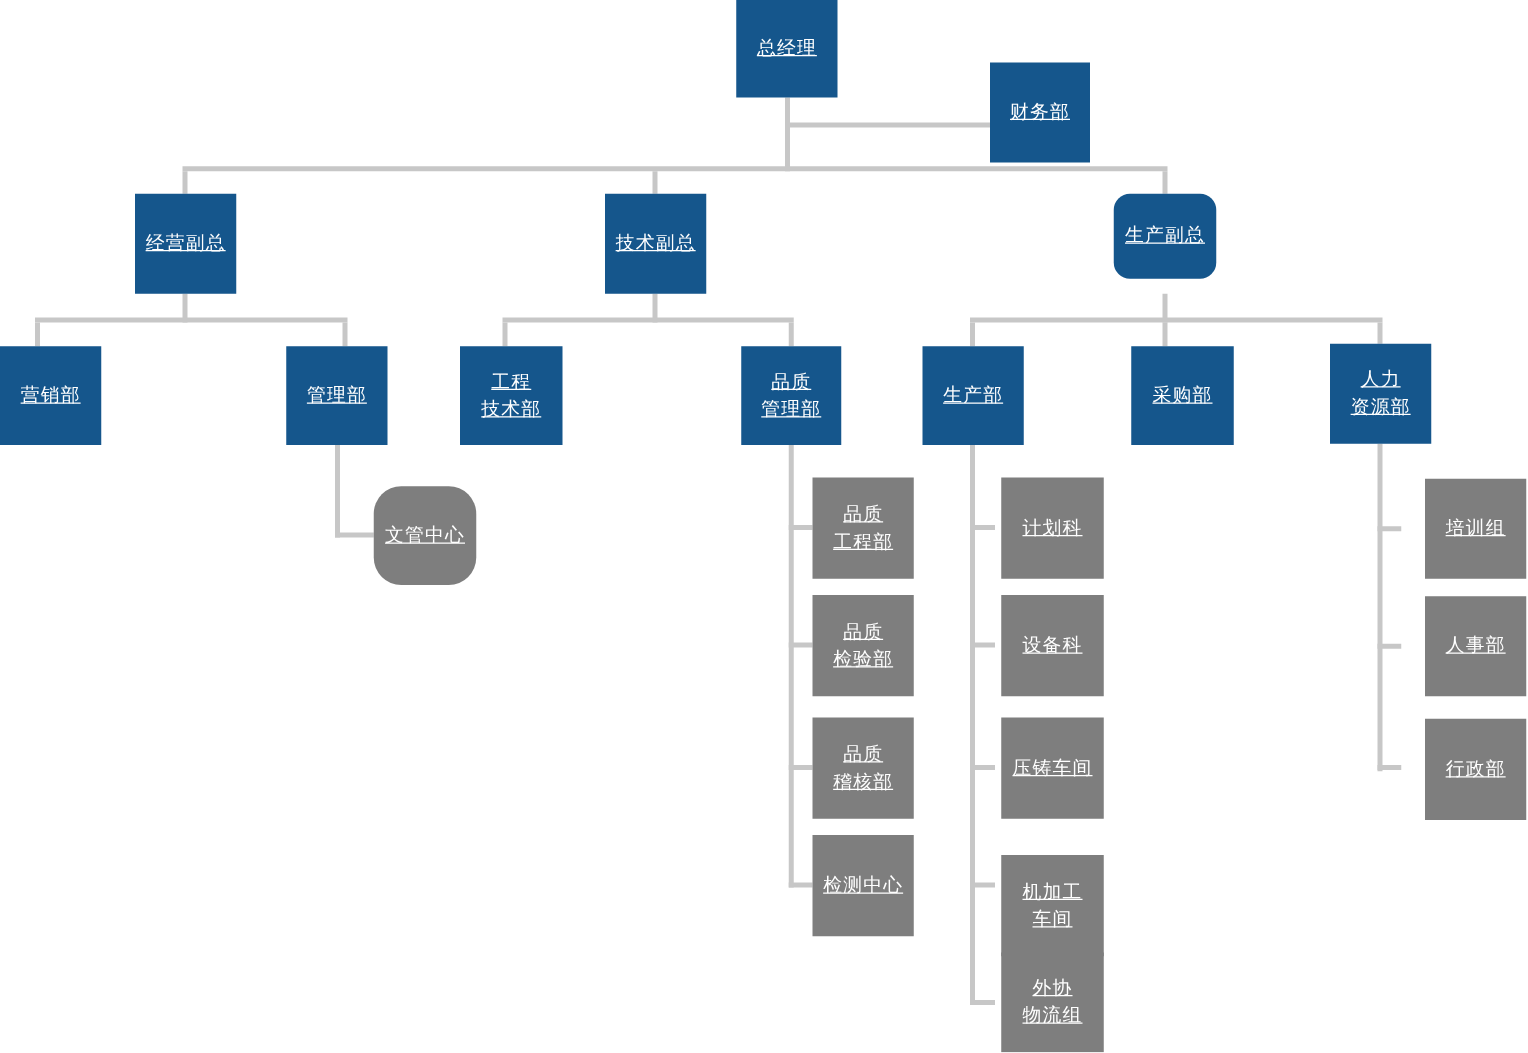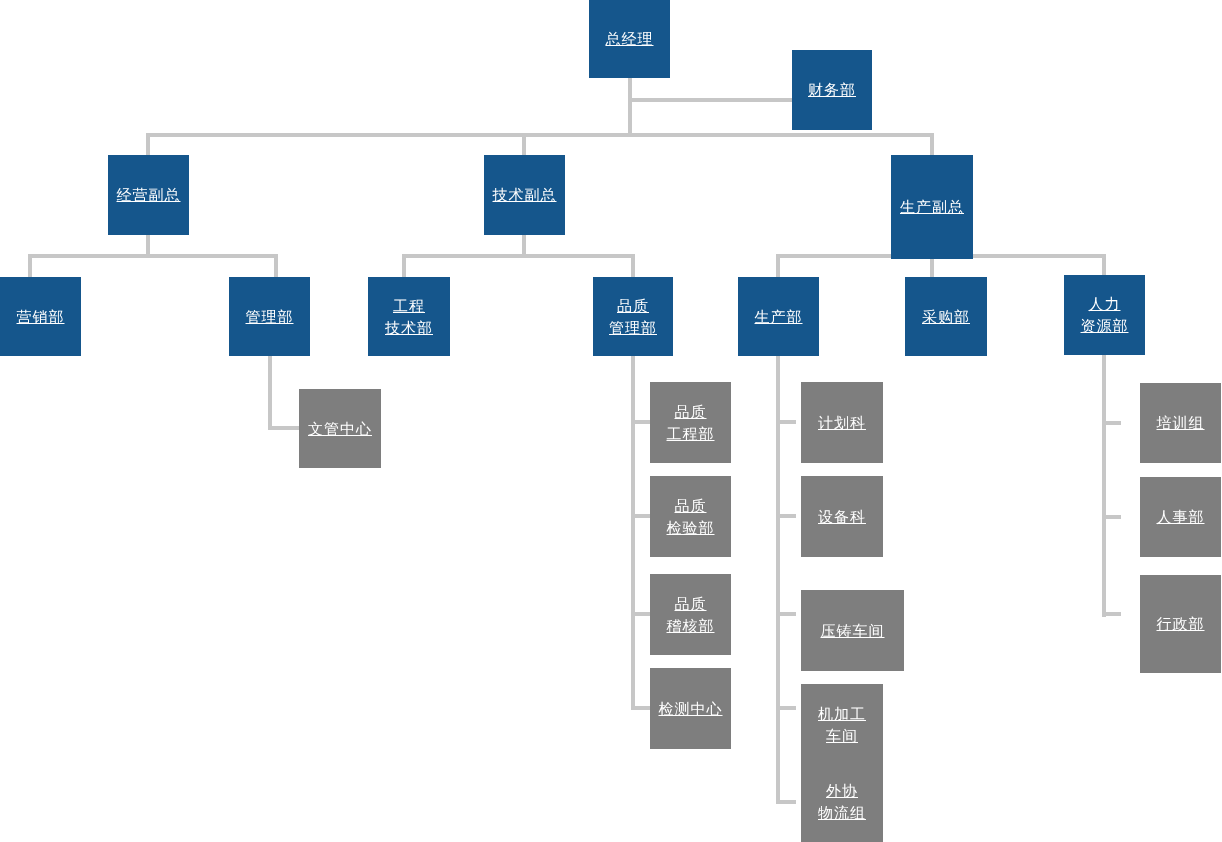--- a/index.html
+++ b/index.html
@@ -84,30 +84,30 @@
     </div>
     <div class="node primary" style="left: 792px; top: 50px; width: 80px; height: 80px;">
       <span class="label">财务部</span>
     </div>
     <div class="node primary" style="left: 108px; top: 155px; width: 81px; height: 80px;">
       <span class="label">经营副总</span>
     </div>
     <div class="node primary" style="left: 484px; top: 155px; width: 81px; height: 80px;">
       <span class="label">技术副总</span>
     </div>
-    <div class="node primary" style="left: 891px; top: 155px; width: 82px; height: 104px;">
+    <div class="node primary" style="left: 891px; top: 155px; width: 82px; height: 68px; border-radius: 13px;">
       <span class="label">生产副总</span>
     </div>
     <div class="node primary" style="left: 0px; top: 277px; width: 81px; height: 79px;">
       <span class="label">营销部</span>
     </div>
     <div class="node primary" style="left: 229px; top: 277px; width: 81px; height: 79px;">
       <span class="label">管理部</span>
     </div>
-    <div class="node secondary" style="left: 299px; top: 389px; width: 82px; height: 79px;">
+    <div class="node secondary" style="left: 299px; top: 389px; width: 82px; height: 79px; border-radius: 22px;">
       <span class="label">文管中心</span>
     </div>
     <div class="node primary" style="left: 368px; top: 277px; width: 82px; height: 79px;">
       <span class="label">工程
 技术部</span>
     </div>
     <div class="node primary" style="left: 593px; top: 277px; width: 80px; height: 79px;">
       <span class="label">品质
 管理部</span>
     </div>
@@ -135,33 +135,33 @@
     <div class="node primary" style="left: 1064px; top: 275px; width: 81px; height: 80px;">
       <span class="label">人力
 资源部</span>
     </div>
     <div class="node secondary" style="left: 801px; top: 382px; width: 82px; height: 81px;">
       <span class="label">计划科</span>
     </div>
     <div class="node secondary" style="left: 801px; top: 476px; width: 82px; height: 81px;">
       <span class="label">设备科</span>
     </div>
-    <div class="node secondary" style="left: 801px; top: 574px; width: 103px; height: 81px; margin-top: 16px;">
+    <div class="node secondary" style="left: 801px; top: 574px; width: 82px; height: 81px;">
       <span class="label">压铸车间</span>
     </div>
     <div class="node secondary" style="left: 801px; top: 668px; width: 82px; height: 81px; margin-top: 16px;">
       <span class="label">机加工
 车间</span>
     </div>
     <div class="node secondary" style="left: 801px; top: 762px; width: 82px; height: 80px; align-items: center;">
       <span class="label">外协
 物流组</span>
     </div>
     <div class="node secondary" style="left: 1140px; top: 383px; width: 81px; height: 80px;">
       <span class="label">培训组</span>
     </div>
     <div class="node secondary" style="left: 1140px; top: 477px; width: 81px; height: 80px;">
       <span class="label">人事部</span>
     </div>
-    <div class="node secondary" style="left: 1140px; top: 575px; width: 81px; height: 98px;">
+    <div class="node secondary" style="left: 1140px; top: 575px; width: 81px; height: 81px;">
       <span class="label">行政部</span>
     </div>
   </div>
 
 </body></html>

